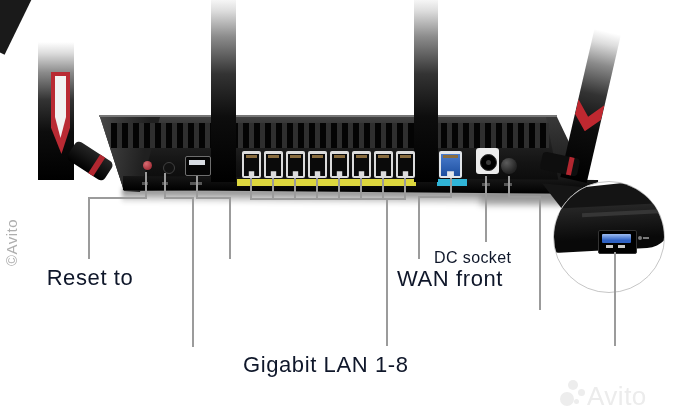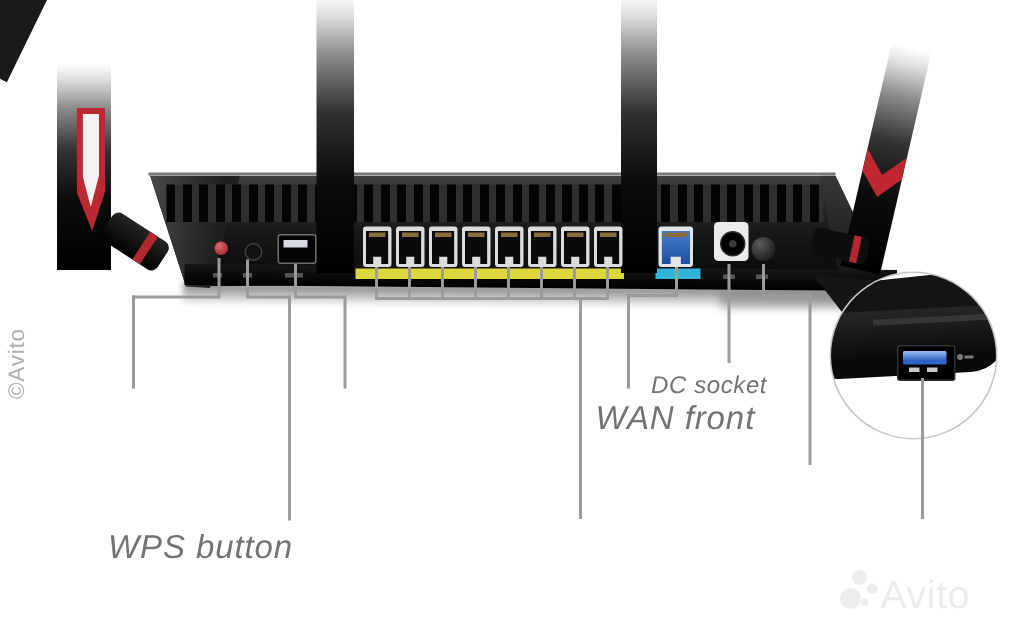--- a/index.html
+++ b/index.html
@@ -1,20 +1,20 @@
 <!DOCTYPE html>
 <html><head>
 <meta charset="utf-8">
 <style>
   html,body{margin:0;padding:0;background:#fff;}
   .scene{position:relative;width:680px;height:420px;background:#fff;overflow:hidden;
          font-family:"Liberation Sans",sans-serif;}
   .abs{position:absolute;}
   .ln{position:absolute;background:#9b9b9b;}
-  .lbl{position:absolute;color:#737373;font-size:22px;letter-spacing:.6px;line-height:23px;white-space:nowrap;font-style:italic;}
+  .lbl{position:absolute;color:#0f172a;font-size:22px;letter-spacing:.6px;line-height:23px;white-space:nowrap;}
   .lbl-sm{font-size:16px;letter-spacing:.4px;}
   .rj45{position:absolute;top:151px;width:19px;height:27px;background:#dcdcdc;border-radius:2px;}
   .rj45 i{position:absolute;left:2px;right:2px;top:3px;bottom:2px;background:#0a0a0a;display:block;
           clip-path:polygon(0 0,100% 0,100% 100%,68% 100%,68% 78%,32% 78%,32% 100%,0 100%);}
   .rj45 i::before{content:"";position:absolute;left:2px;right:2px;top:1px;height:3px;background:#8a6d3f;}
   .rj45.wan{background:#e2e6ea;width:23px;}
   .rj45.wan i{background:linear-gradient(180deg,#4a7ccc,#1d4fa0);}
   .fade-ant{background:linear-gradient(180deg,rgba(220,220,220,0) 0%,rgba(180,180,180,.45) 8%,
             rgba(110,110,110,.8) 22%,#333 42%,#0d0d0d 65%,#000 100%);}
   .wm-left span{display:inline-block;white-space:nowrap;transform-origin:0 0;transform:rotate(-90deg);
@@ -159,24 +159,25 @@
     <div class="abs" style="left:48px;top:52px;width:29px;height:9px;border-radius:1px;
                 background:linear-gradient(180deg,#9dbdf2,#2f62c4 70%);"></div>
     <div class="abs" style="left:52px;top:63px;width:7px;height:3px;background:#c9c9c9;"></div>
     <div class="abs" style="left:64px;top:63px;width:7px;height:3px;background:#c9c9c9;"></div>
     <div class="abs" style="left:84px;top:54px;width:4px;height:4px;border-radius:50%;background:#7a7a7a;"></div>
     <div class="abs" style="left:89px;top:55px;width:6px;height:2px;background:#7a7a7a;"></div>
   </div>
   <div class="ln" style="left:614px;top:252px;width:2px;height:94px;"></div>
 
   <div class="lbl" style="left:8px;top:266px;width:164px;text-align:center;">
+    <span style="display:block;">Reset to</span>
   </div>
   <div class="lbl" style="left:397px;top:267px;">WAN front</div>
   <div class="lbl lbl-sm" style="left:434px;top:246px;">DC socket</div>
-  <div class="lbl" style="left:72px;top:353px;">WPS button</div>
+  <div class="lbl" style="left:243px;top:353px;">Gigabit LAN 1-8</div>
 
   <div class="abs wm-left" style="left:3px;top:266px;">
     <span>©Avito</span>
   </div>
   <div class="abs" style="left:560px;top:380px;width:110px;height:34px;">
     <div class="wm-dot" style="left:0;top:12px;width:14px;height:14px;"></div>
     <div class="wm-dot" style="left:8px;top:0;width:10px;height:10px;"></div>
     <div class="wm-dot" style="left:18px;top:9px;width:7px;height:7px;"></div>
     <div class="wm-dot" style="left:14px;top:19px;width:5px;height:5px;"></div>
     <div class="abs" style="left:27px;top:1px;font-size:26px;font-weight:500;color:#ececec;letter-spacing:.5px;">Avito</div>

